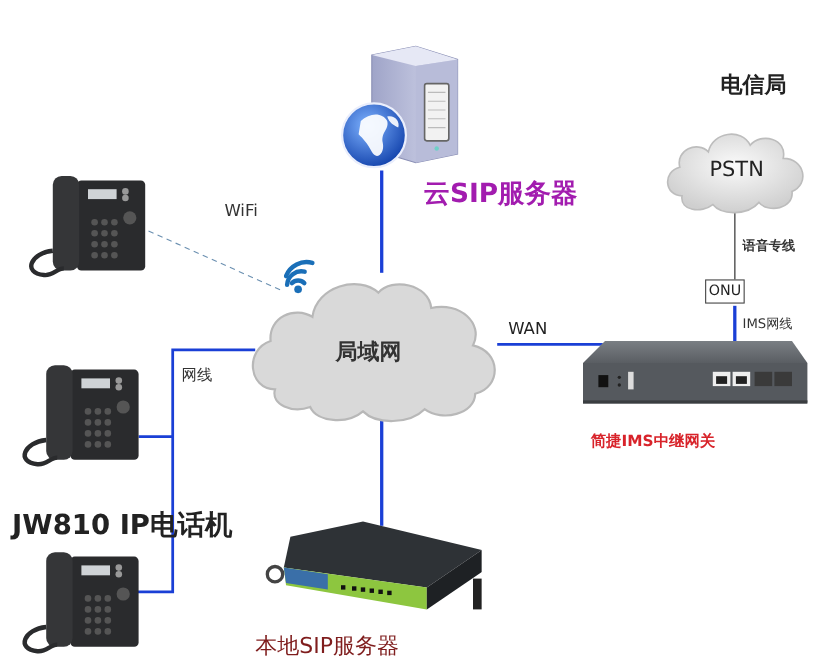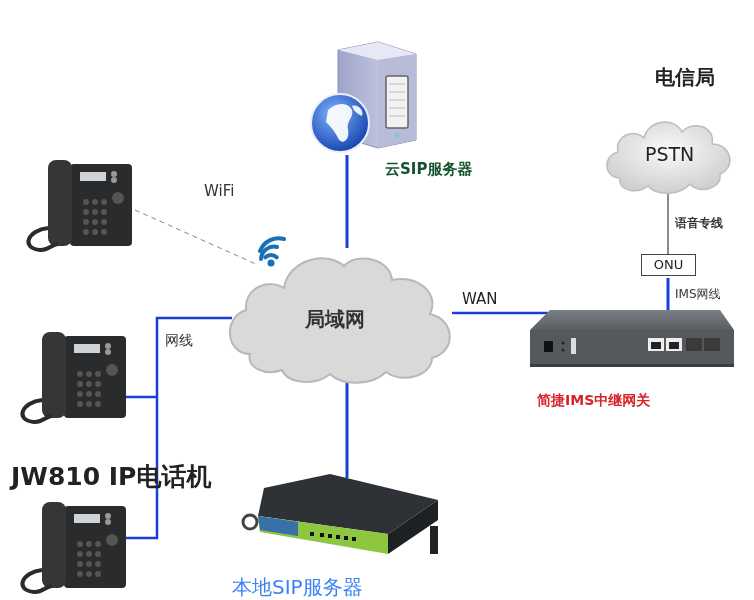--- a/index.html
+++ b/index.html
@@ -39,21 +39,21 @@
       <stop offset="100%" stop-color="#cfcfcf"></stop>
     </radialGradient>
   </defs>
   <path d="M20,70 C4,70 2,48 18,44 C14,28 34,20 44,30 C48,12 74,8 82,24 C92,12 116,18 112,36 C132,36 136,60 120,66 C122,82 98,86 90,76 C80,88 56,88 48,78 C38,86 18,84 20,70 Z" fill="url(#pg)" stroke="#bdbdbd" stroke-width="1.5"></path>
 </svg>
 <div class="cloud-text" style="left:645px;top:143px;font-size:19px;font-weight:normal;color:#222">PSTN</div>
 <div class="lbl bold" style="left:655px;top:64px;font-size:20px;color:#222">电信局</div>
 
 <div class="lbl" style="left:675px;top:215px;font-size:12px;font-weight:bold;color:#333">语音专线</div>
 
-<div class="abs" style="left:641px;top:254px;width:55px;height:22px;border:1px solid #444;background:#fff;box-sizing:border-box;text-align:center;font-size:13px;line-height:20px;color:#222">ONU</div>
+<div class="abs" style="left:641px;top:254px;width:36px;height:22px;border:1px solid #444;background:#fff;box-sizing:border-box;text-align:center;font-size:13px;line-height:20px;color:#222">ONU</div>
 <div class="lbl" style="left:675px;top:286px;font-size:12px;font-weight:normal;color:#333">IMS网线</div>
 
 <svg class="abs" style="left:308px;top:40px" width="110" height="115" viewBox="0 0 110 115">
   <defs>
     <linearGradient id="tower" x1="0" x2="1" y1="0" y2="0">
       <stop offset="0%" stop-color="#9fa4c8"></stop>
       <stop offset="100%" stop-color="#d9dcef"></stop>
     </linearGradient>
     <radialGradient id="globe" cx="40%" cy="35%" r="65%">
       <stop offset="0%" stop-color="#7fb3ff"></stop>
@@ -67,21 +67,21 @@
   <line x1="81" y1="44" x2="97" y2="44" stroke="#bbb"></line>
   <line x1="81" y1="52" x2="97" y2="52" stroke="#bbb"></line>
   <line x1="81" y1="60" x2="97" y2="60" stroke="#bbb"></line>
   <line x1="81" y1="68" x2="97" y2="68" stroke="#bbb"></line>
   <line x1="81" y1="76" x2="97" y2="76" stroke="#bbb"></line>
   <circle cx="89" cy="95" r="2" fill="#6fd0c8"></circle>
   <circle cx="32" cy="83" r="29" fill="url(#globe)" stroke="#eaeefc" stroke-width="2"></circle>
   <path d="M20,70 C28,62 40,62 44,70 C46,78 38,80 40,90 C42,100 34,106 30,98 C26,90 22,86 18,82 Z" fill="#ffffff" opacity="0.92"></path>
   <path d="M44,66 C50,64 56,70 54,76 C50,74 46,72 44,66 Z" fill="#ffffff" opacity="0.9"></path>
 </svg>
-<div class="lbl bold" style="left:385px;top:160px;font-size:15px;color:#14532d">云SIP服务器</div>
+<div class="lbl bold" style="left:385px;top:160px;font-size:24px;color:#a21caf">云SIP服务器</div>
 
 <svg class="abs" style="left:258px;top:235px" width="40" height="36" viewBox="0 0 40 36">
   <circle cx="13" cy="28" r="3.5" fill="#1a6fb8"></circle>
   <path d="M5,28 A8,8 0 0 1 13,20" fill="none" stroke="#1a6fb8" stroke-width="4" stroke-linecap="round" transform="rotate(45 13 28)"></path>
   <path d="M3,24 A13,13 0 0 1 19,12" fill="none" stroke="#1a6fb8" stroke-width="4" stroke-linecap="round"></path>
   <path d="M2,16 A20,20 0 0 1 26,4" fill="none" stroke="#1a6fb8" stroke-width="4" stroke-linecap="round"></path>
 </svg>
 <div class="lbl" style="left:204px;top:182px;font-size:15px;color:#333">WiFi</div>
 
 <svg class="abs" style="left:222px;top:244px" width="236" height="142" viewBox="0 0 236 142">
@@ -122,21 +122,21 @@
   <polygon points="150,64 200,30 200,50 150,84" fill="#1e2124"></polygon>
   <rect x="72" y="62" width="4" height="4" fill="#111"></rect>
   <rect x="82" y="63" width="4" height="4" fill="#111"></rect>
   <rect x="90" y="64" width="4" height="4" fill="#111"></rect>
   <rect x="98" y="65" width="4" height="4" fill="#111"></rect>
   <rect x="106" y="66" width="4" height="4" fill="#111"></rect>
   <rect x="114" y="67" width="4" height="4" fill="#111"></rect>
   <circle cx="12" cy="52" r="7" fill="none" stroke="#444" stroke-width="3"></circle>
   <rect x="192" y="56" width="8" height="28" fill="#222"></rect>
 </svg>
-<div class="lbl bold" style="left:232px;top:574px;font-size:20px;font-weight:normal;color:#3b82f6">本地SIP服务器</div>
+<div class="lbl bold" style="left:232px;top:574px;font-size:20px;font-weight:normal;color:#7f1d1d">本地SIP服务器</div>
 
 <svg class="abs" style="left:18px;top:158px" width="115" height="95" viewBox="0 0 115 95">
   <rect x="52" y="6" width="62" height="82" rx="4" fill="#2a2b2d"></rect>
   <rect x="30" y="2" width="24" height="86" rx="8" fill="#353638"></rect>
   <rect x="62" y="14" width="26" height="9" fill="#cfd3d6"></rect>
   <circle cx="96" cy="16" r="3" fill="#999"></circle>
   <circle cx="96" cy="22" r="3" fill="#999"></circle>
   <g fill="#555">
     <circle cx="68" cy="44" r="3"></circle>
       <circle cx="77" cy="44" r="3"></circle>

